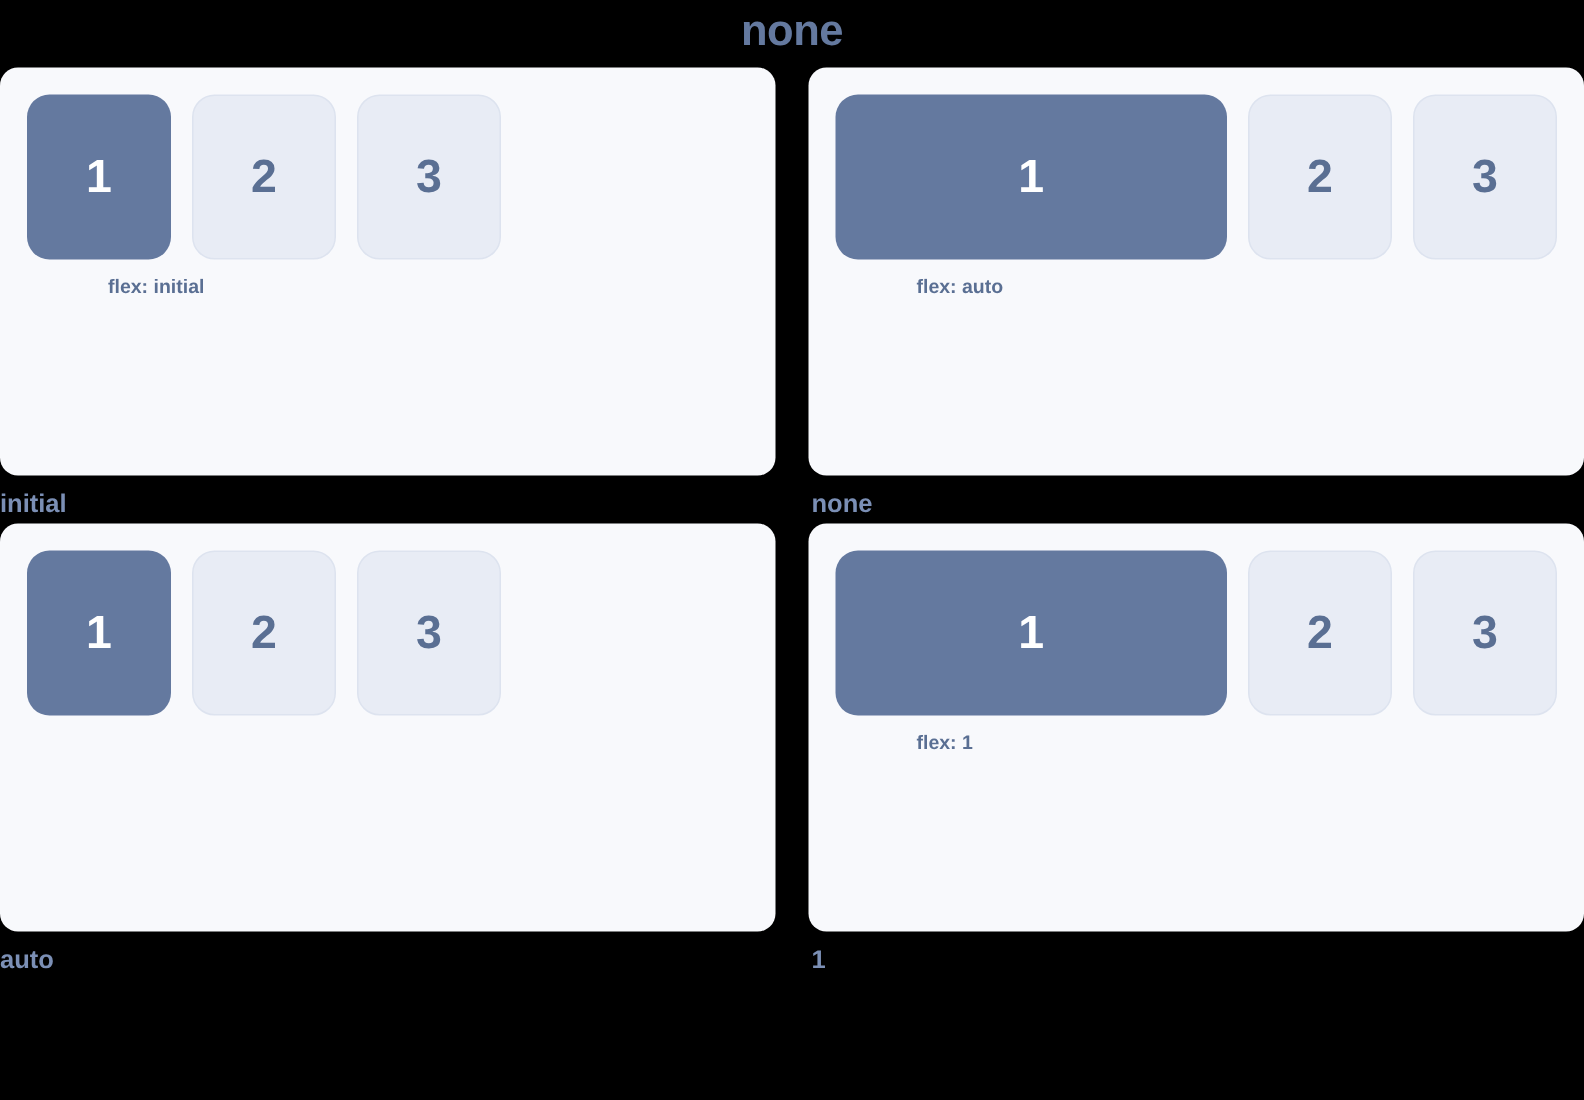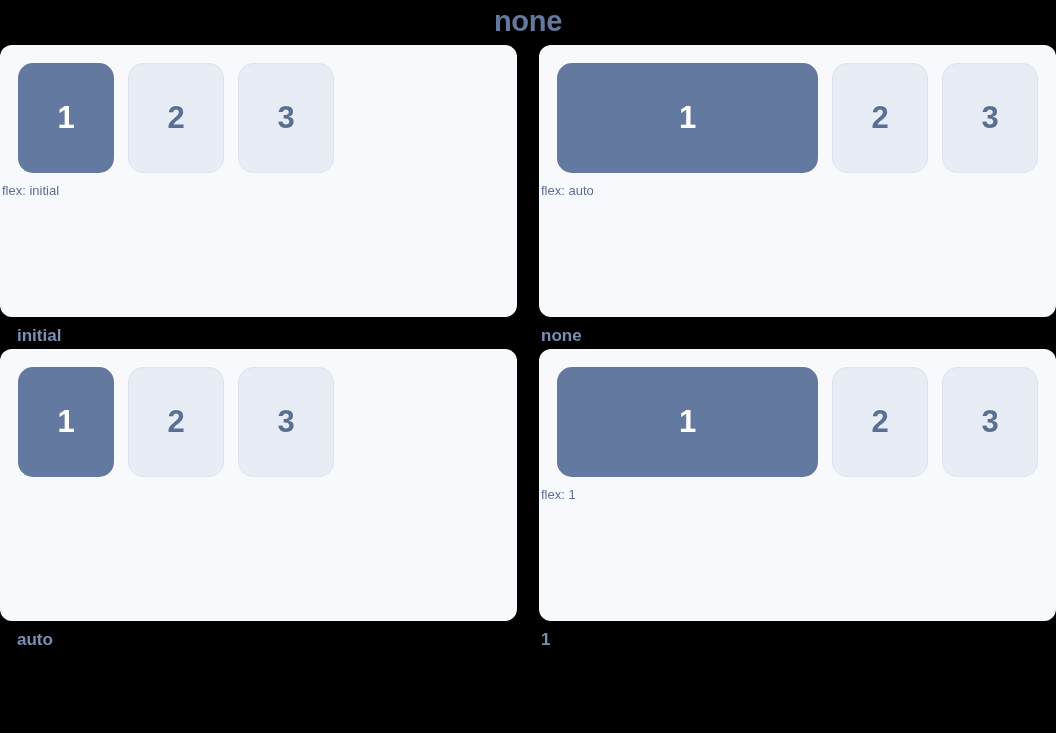--- a/index.html
+++ b/index.html
@@ -81,36 +81,37 @@
 
   .box.plain {
     background: #e8ecf5;
     border: 1px solid #dde3ef;
     color: #5a6f93;
     width: 96px;
     flex: none;
   }
 
   .panel-label {
-    padding: 10px 0 0 2px;
+    padding: 10px 0 0 24px;
     font-size: 13px;
-    font-weight: normal;
+    font-weight: bold;
     color: #5a6f93;
+    margin-left: 48px;
   }
 
   .caption {
     font-size: 17px;
     font-weight: bold;
     color: #7b8fb5;
     padding-top: 6px;
     height: 32px;
     line-height: 26px;
   }
 
-  .cell.left .caption { padding-left: 17px; }
+  .cell.left .caption { padding-left: 0px; }
   .cell.right .caption { padding-left: 2px; }
 </style>
 </head>
 <body>
 
 <div class="page-title">none</div>
 
 <div class="grid">
 
   <div class="cell left">

